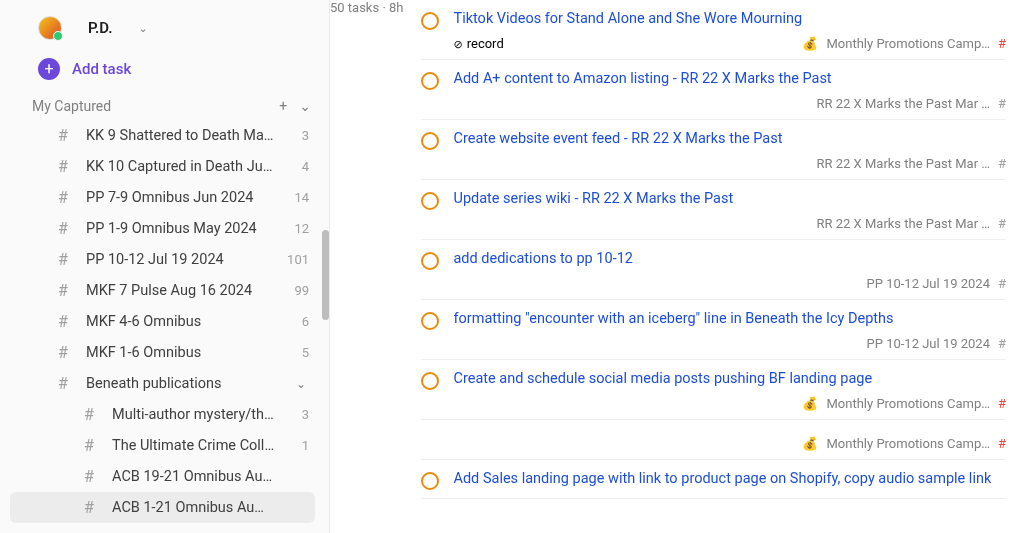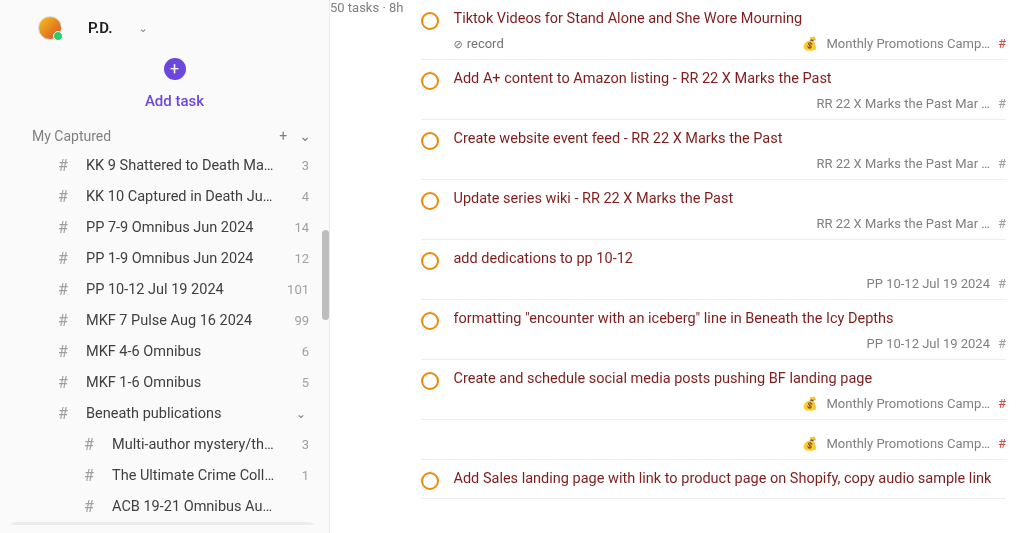--- a/index.html
+++ b/index.html
@@ -4,21 +4,21 @@
   <style>
     * { margin: 0; padding: 0; box-sizing: border-box; }
     body { font-family: -apple-system, BlinkMacSystemFont, "Segoe UI", Roboto, sans-serif; background: #fff; color: #202020; font-size: 14px; overflow: hidden; }
     .app { display: flex; height: 533px; width: 1024px; }
     .sidebar { width: 330px; background: #fafafa; border-right: 1px solid #eaeaea; display: flex; flex-direction: column; padding: 8px 0; position: relative; }
     .user-row { display: flex; align-items: center; padding: 8px 18px 12px 38px; gap: 26px; }
     .avatar { width: 24px; height: 24px; border-radius: 50%; background: linear-gradient(135deg,#f5c518,#d94a2a); position: relative; border:1px solid #ddd; }
     .avatar::after { content:''; position:absolute; width:8px; height:8px; background:#2ecc71; border:1.5px solid #fafafa; border-radius:50%; right:-2px; bottom:-2px; }
     .user-name { font-weight:600; font-size:15px; color:#202020; }
     .chev-down { color:#808080; font-size:11px; }
-    .add-task-row { display:flex; align-items:center; gap:12px; padding:6px 18px 12px 38px; cursor:pointer;flex-direction:column; }
+    .add-task-row { display:flex; align-items:center; gap:12px; padding:6px 18px 12px 38px; cursor:pointer; }
     .add-btn { width:22px; height:22px; border-radius:50%; background:#6b47dc; color:#fff; display:flex; align-items:center; justify-content:center; font-size:16px; line-height:1; }
     .add-task-label { color:#6b47dc; font-weight:500; font-size:15px; }
     .projects-header { display:flex; align-items:center; justify-content:space-between; padding:6px 18px 6px 32px; color:#808080; font-size:14px; }
     .projects-header .actions { display:flex; gap:12px; color:#808080; }
     .project-list { flex:1; overflow-y:auto; padding-right:4px; }
     .project-item { display:flex; align-items:center; padding:6px 16px 6px 58px; gap:12px; color:#404040; cursor:pointer; position:relative; }
     .project-item.selected { background:#ececec; border-radius:6px; margin:0 10px; padding-left:48px; }
     .project-item .hash { color:#a0a0a0; font-size:16px; width:16px; flex-shrink:0; }
     .project-item .label { flex:1; white-space:nowrap; overflow:hidden; text-overflow:ellipsis; font-size:14.5px; }
     .project-item .count { color:#a0a0a0; font-size:13px; min-width:22px; text-align:right; }
@@ -26,23 +26,23 @@
     .project-item.child { padding-left:84px; }
     .project-item.child.selected { padding-left:74px; }
     .expand-chev { color:#808080; font-size:12px; width:16px; text-align:center; }
     .scroll-indicator { position:absolute; right:0; top:230px; width:7px; height:90px; background:#bdbdbd; border-radius:4px; }
     .main { flex:1; display:flex; flex-direction:row; overflow:hidden; }
     .main-header { text-align:center; color:#808080; font-size:13px; padding:0 0 6px; }
     .task-list { flex:1; overflow-y:auto; padding:0 18px; }
     .task-item { border-bottom:1px solid #eee; padding:10px 0 8px; }
     .task-row { display:flex; align-items:flex-start; gap:14px; }
     .task-circle { width:18px; height:18px; border:2px solid #eb8909; border-radius:50%; flex-shrink:0; margin-top:2px; }
-    .task-title { font-size:14.5px; color:#7f1d1d; flex:1; }
+    .task-title { font-size:14.5px; color:#1d4ed8; flex:1; }
     .task-meta { display:flex; align-items:center; justify-content:flex-end; gap:8px; margin-top:6px; font-size:13px; color:#808080; padding-left:32px; }
-    .task-meta .left-meta { margin-right:auto; color:#737373; display:flex; align-items:center; gap:4px; font-size:13px; }
+    .task-meta .left-meta { margin-right:auto; color:#000000; display:flex; align-items:center; gap:4px; font-size:13px; }
     .emoji { font-size:13px; }
     .hash-red { color:#db4c3f; }
     .hash-gray { color:#a0a0a0; }
     .plus-icon::before { content:'+'; }
     .chev-icon::before { content:'⌄'; }
     .tag-icon::before { content:'⊘'; font-size:11px; }
   </style>
 </head>
 <body>
 
@@ -77,21 +77,21 @@
           <span class="label">KK 10 Captured in Death Jun 21 2…</span>
           <span class="count">4</span>
         </div>
         <div class="project-item parent">
           <span class="hash">#</span>
           <span class="label">PP 7-9 Omnibus Jun 2024</span>
           <span class="count">14</span>
         </div>
         <div class="project-item parent">
           <span class="hash">#</span>
-          <span class="label">PP 1-9 Omnibus Jun 2024</span>
+          <span class="label">PP 1-9 Omnibus May 2024</span>
           <span class="count">12</span>
         </div>
         <div class="project-item parent">
           <span class="hash">#</span>
           <span class="label">PP 10-12 Jul 19 2024</span>
           <span class="count">101</span>
         </div>
         <div class="project-item parent">
           <span class="hash">#</span>
           <span class="label">MKF 7 Pulse Aug 16 2024</span>

